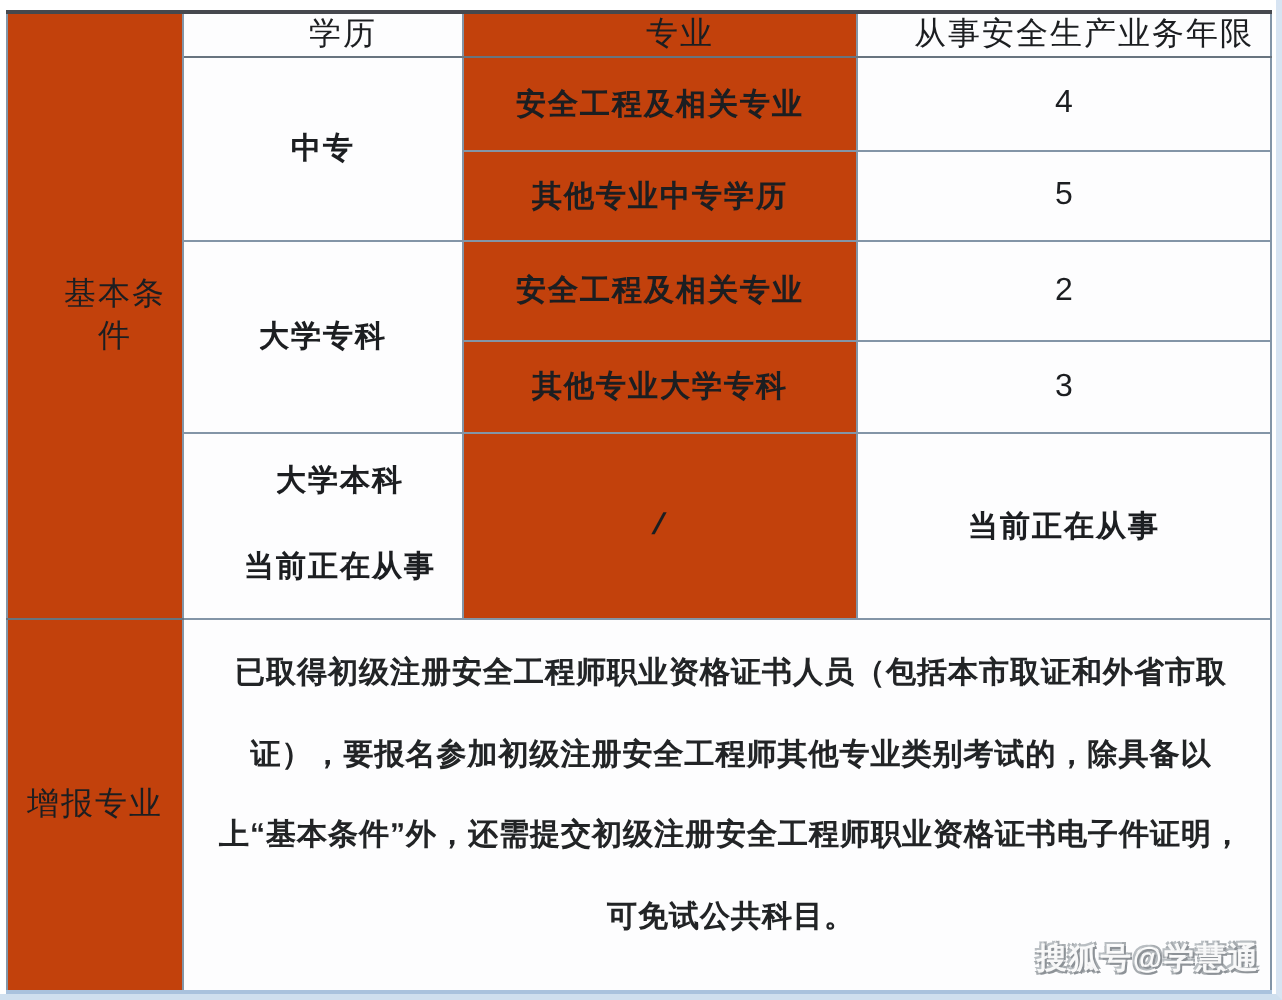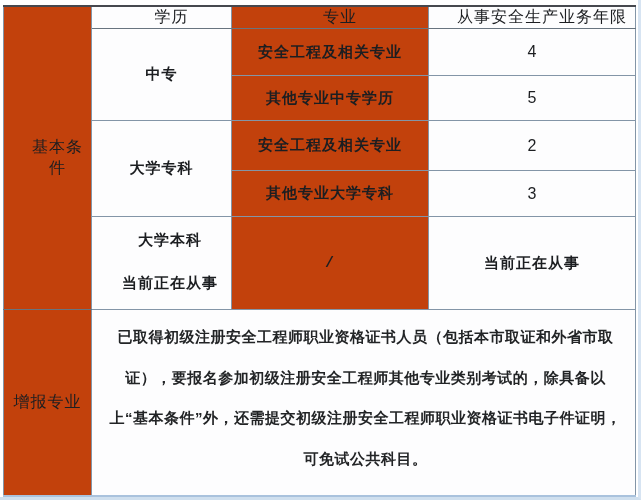--- a/index.html
+++ b/index.html
@@ -104,13 +104,14 @@
       <td class="blue content">/</td>
       <td class="white content">当前正在从事</td>
     </tr>
     <tr style="height:186px">
       <td class="blue serif">增报专业</td>
       <td class="white para-cell" colspan="3">已取得初级注册安全工程师职业资格证书人员（包括本市取证和外省市取证），要报名参加初级注册安全工程师其他专业类别考试的，除具备以上“基本条件”外，还需提交初级注册安全工程师职业资格证书电子件证明，可免试公共科目。</td>
     </tr>
   </tbody>
     </table>
 
+  <div class="watermark">搜狐号@学慧通</div>
 </div>
 
 </body></html>

